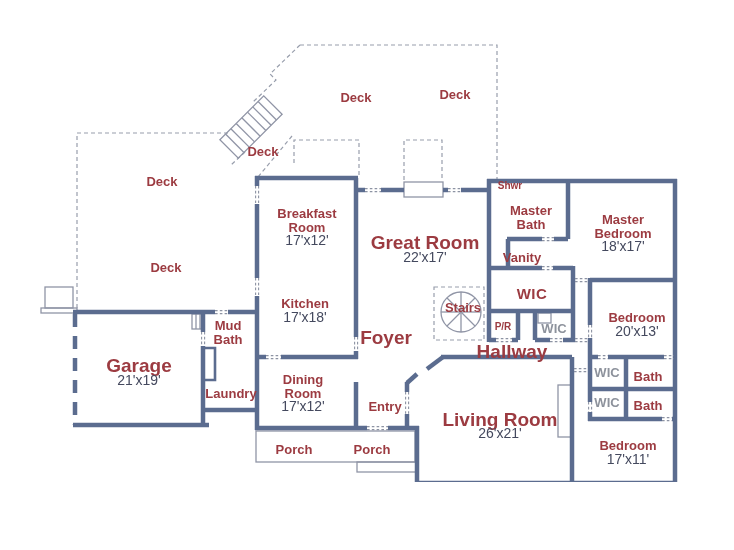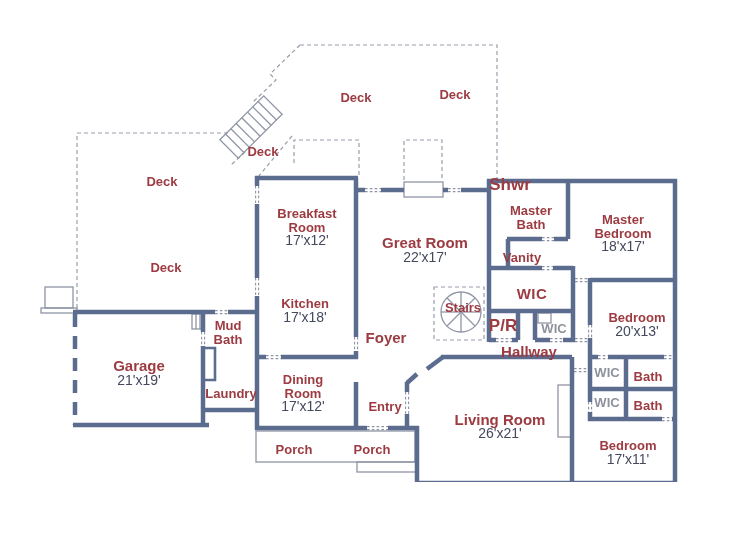--- a/index.html
+++ b/index.html
@@ -12,23 +12,23 @@
   .wallmid{stroke:#5b6c8f;stroke-width:2.6;fill:none;}
   .walldash{stroke:#5b6c8f;stroke-width:4.5;fill:none;stroke-dasharray:13 9;}
   .thin{stroke:#9095a6;stroke-width:1.3;fill:#ffffff;}
   .thinl{stroke:#9095a6;stroke-width:1.3;fill:none;}
   .dash{stroke:#989eac;stroke-width:1.2;fill:none;stroke-dasharray:4 3;}
   .door{stroke:#8d93a3;stroke-width:1.1;fill:none;stroke-dasharray:2.6 2.2;}
   .lbl{position:absolute;transform:translate(-50%,-50%);white-space:pre-line;
        text-align:center;color:#9c3b41;font-weight:600;font-size:13px;line-height:1.1;}
   .dim{color:#44495e;font-weight:500;font-size:14px;}
   .gray{color:#8d929c;}
-  .lg{font-size:15px;}
+  .lg{font-size:19px;}
   .wicbig{font-size:15px;letter-spacing:.5px;}
-  .sm{font-size:17px;}
+  .sm{font-size:10px;}
   .watermark{position:absolute;left:12px;top:500px;font-size:36px;letter-spacing:1px;
        color:#3b82f6;-webkit-text-stroke:1.1px #b5b5b8;text-shadow:1px 1px 0 #cfcfd3;
        font-weight:500;white-space:nowrap;}
   .copyright{position:absolute;left:368px;top:538px;transform:translate(-50%,-50%);
        font-size:11px;color:#5d616c;white-space:nowrap;text-align:right;}
 </style>
 </head>
 <body>
 
 <div id="canvas">
@@ -190,21 +190,21 @@
 Bath</div>
 <div class="lbl" style="left:522px;top:258px">Vanity</div>
 
 <div class="lbl" style="left:623px;top:227px">Master
 Bedroom</div>
 <div class="lbl dim" style="left:623px;top:247px">18'x17'</div>
 
 <div class="lbl wicbig" style="left:532px;top:294px">WIC</div>
 <div class="lbl sm" style="left:503px;top:326px">P/R</div>
 <div class="lbl gray" style="left:554px;top:329px">WIC</div>
-<div class="lbl lg" style="left:529px;top:352px">Hallway</div>
+<div class="lbl lg" style="left:512px;top:352px">Hallway</div>
 
 <div class="lbl" style="left:463px;top:308px">Stairs</div>
 <div class="lbl lg" style="left:386px;top:338px">Foyer</div>
 
 <div class="lbl" style="left:228px;top:333px">Mud
 Bath</div>
 <div class="lbl" style="left:231px;top:394px">Laundry</div>
 
 <div class="lbl lg" style="left:139px;top:366px">Garage</div>
 <div class="lbl dim" style="left:139px;top:381px">21'x19'</div>

